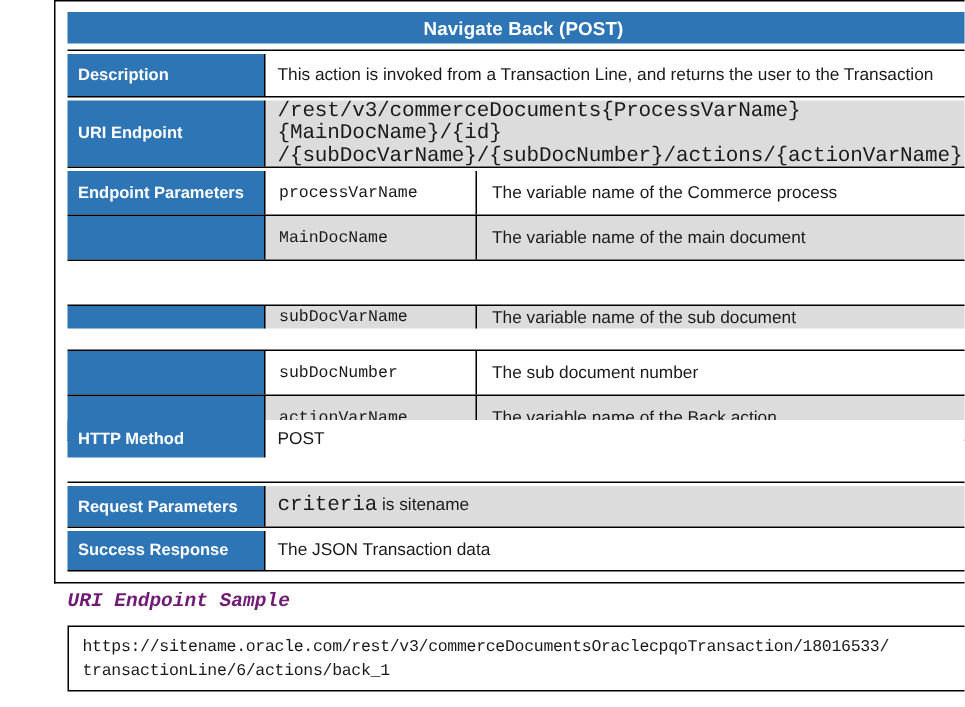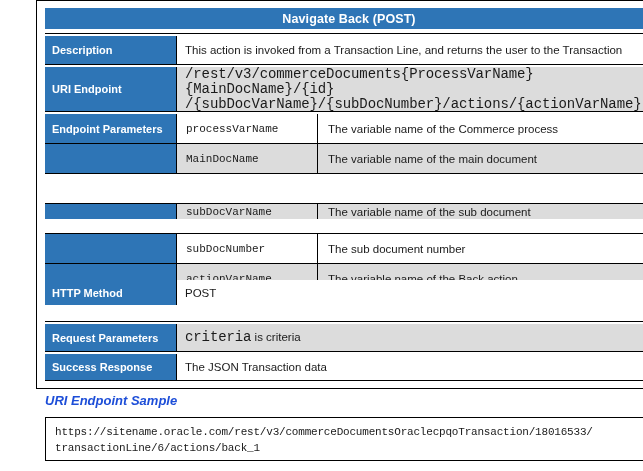--- a/index.html
+++ b/index.html
@@ -158,21 +158,22 @@
   .shaded { background: #dcdcdc; }
   .plain  { background: #ffffff; }
 
   
   .sample-title {
     position: absolute;
     left: 13px; top: 393px;
     font-size: 13px;
     font-weight: bold;
     font-style: italic;
-    color: #1d4ed8;
+    color: #701a75;
+    font-family: Liberation Mono, monospace;
   }
   .sample-box {
     position: absolute;
     left: 13px; top: 417px;
     width: 608px; height: 44px;
     box-sizing: border-box;
     border: 1px solid #000000;
     background: #ffffff;
     padding: 6px 0 0 9px;
     font-family: "Liberation Mono", "DejaVu Sans Mono", monospace;
@@ -253,21 +254,21 @@
   <div class="row" style="top:280px; height:25px;">
     <div class="label-cell">HTTP Method</div>
     <div class="value-cell plain">POST</div>
   </div>
 
   <div class="hline" style="top:321px;"></div>
   <div class="row" style="top:324px; height:27px;">
     <div class="label-cell">Request Parameters</div>
     <div class="value-cell shaded">
       <div>
-        <span class="mono">criteria</span><span> is criteria</span>
+        <span class="mono">criteria</span><span> is sitename</span>
       </div>
     </div>
   </div>
 
   <div class="hline" style="top:351px;"></div>
   <div class="row" style="top:354px; height:26px;">
     <div class="label-cell">Success Response</div>
     <div class="value-cell plain">The JSON Transaction data</div>
   </div>
   <div class="hline" style="top:380px;"></div>

